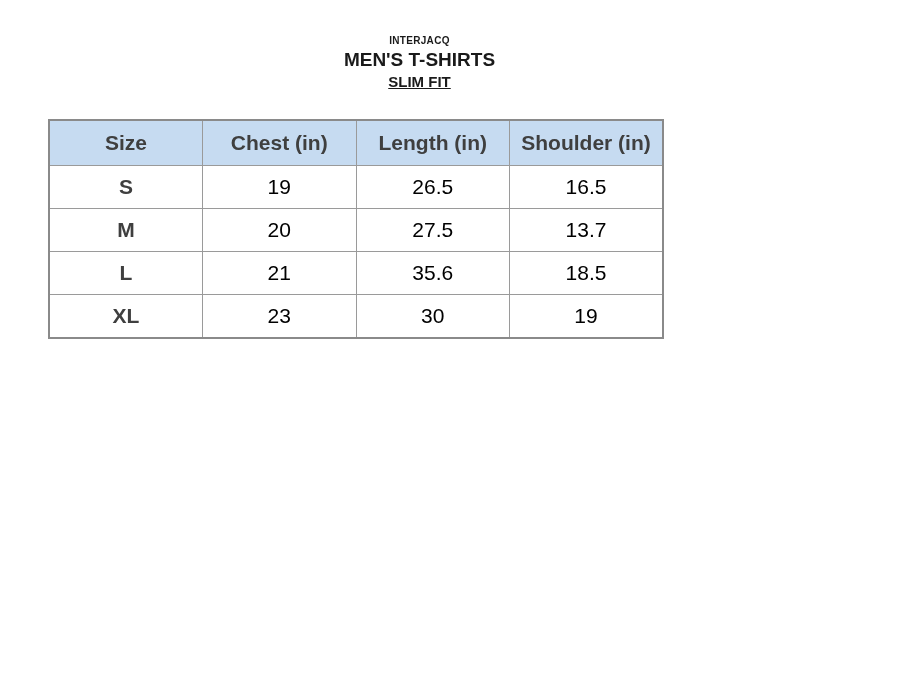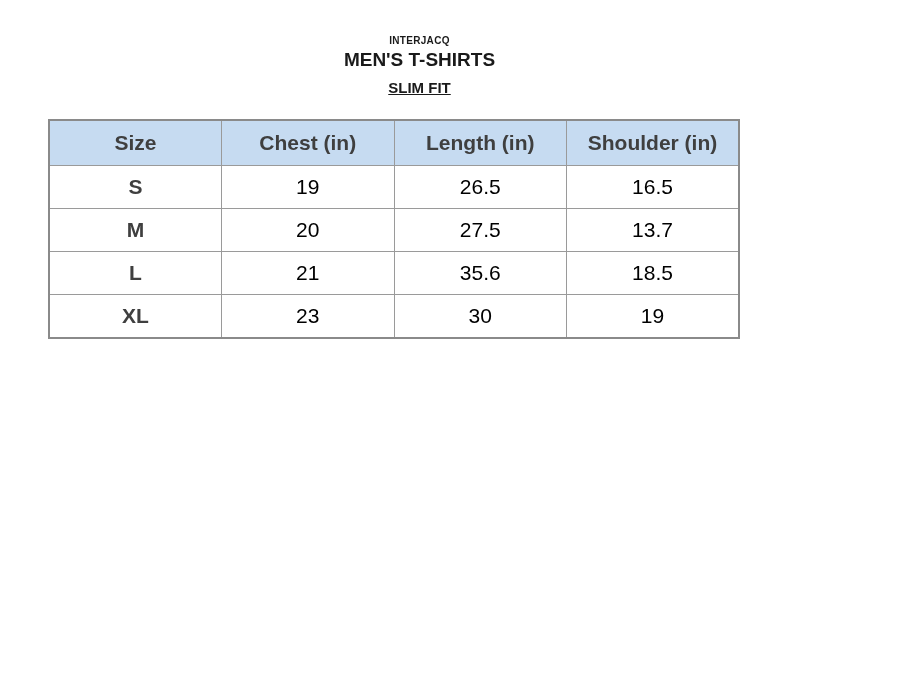--- a/index.html
+++ b/index.html
@@ -33,28 +33,28 @@
     font-size: 19px;
     font-weight: bold;
     line-height: 23px;
     text-align: center;
   }
   .fit-title {
     display: inline-block;
     font-size: 15px;
     font-weight: bold;
     line-height: 18px;
-    margin-top: 8px;
+    margin-top: 2px;
     text-decoration: underline;
   }
   table.size-chart {
     position: absolute;
     left: 48px;
     top: 119px;
-    width: 692px;
+    width: 616px;
     border-collapse: collapse;
     table-layout: fixed;
     border: 2px solid #8a8a8a;
   }
   table.size-chart th,
   table.size-chart td {
     border: 1px solid #9a9a9a;
     text-align: center;
     vertical-align: middle;
     padding: 0;

